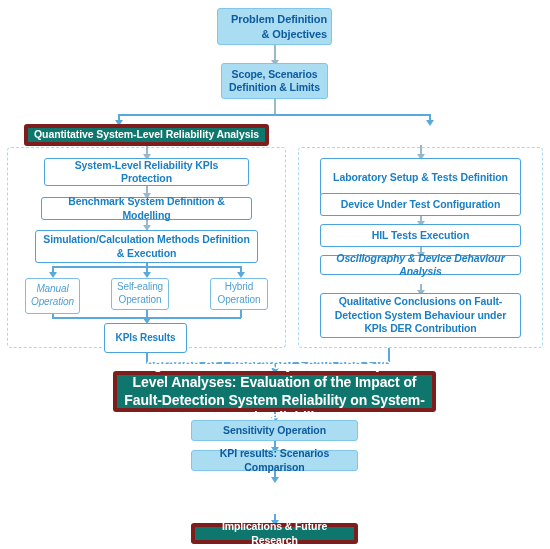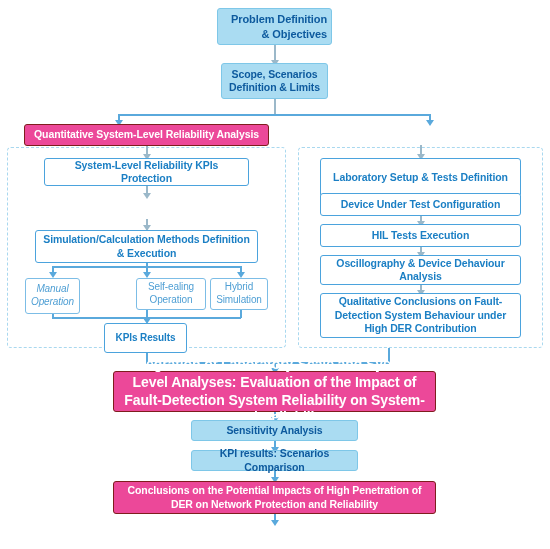--- a/index.html
+++ b/index.html
@@ -25,23 +25,23 @@
     justify-content: center;
     text-align: center;
     border-radius: 3px;
     font-weight: bold;
     line-height: 1.28;
     letter-spacing: -0.1px;
     padding: 2px 4px;
   }
   
   .box.dark {
-    background: #ec4899;
+    background: #0f766e;
     color: #ffffff;
-    border: 1px solid #7f1d1d;
+    border: 4px solid #7f1d1d;
   }
   
   .box.light {
     background: #aadcf2;
     color: #0d5a9e;
     border: 1px solid #7ec7e8;
   }
   
   .box.outline {
     background: #ffffff;
@@ -156,43 +156,44 @@
 
   <div class="box light" style="left:217px; top:8px; width:115px; height:37px; font-size:11px;text-align:right;">Problem Definition &amp; Objectives</div>
 
   <div class="box light" style="left:221px; top:63px; width:107px; height:36px; font-size:10.5px;">Scope, Scenarios Definition &amp; Limits</div>
 
   <div class="box dark" style="left:24px; top:124px; width:245px; height:22px; font-size:10.5px;">Quantitative System-Level Reliability Analysis</div>
 
 
   <div class="box outline" style="left:44px; top:158px; width:205px; height:28px; font-size:10.5px;">System-Level Reliability KPIs Protection</div>
 
+  <div class="box outline" style="left:41px; top:197px; width:211px; height:23px; font-size:10.5px;">Benchmark System Definition &amp; Modelling</div>
 
   <div class="box outline" style="left:35px; top:230px; width:223px; height:33px; font-size:10.5px;">Simulation/Calculation Methods Definition &amp; Execution</div>
 
   <div class="box outline-thin" style="left:25px; top:278px; width:55px; height:36px; font-size:10px;font-style:italic;">Manual Operation</div>
 
-  <div class="box outline-thin" style="left:111px; top:278px; width:70px; height:32px; font-size:10px;margin-left:25px;">Self-ealing Operation</div>
+  <div class="box outline-thin" style="left:111px; top:278px; width:58px; height:32px; font-size:10px;">Self-ealing Operation</div>
 
-  <div class="box outline-thin" style="left:210px; top:278px; width:58px; height:32px; font-size:10px;">Hybrid Simulation</div>
+  <div class="box outline-thin" style="left:210px; top:278px; width:58px; height:32px; font-size:10px;">Hybrid Operation</div>
 
   <div class="box outline" style="left:104px; top:323px; width:83px; height:30px; font-size:10px;">KPIs Results</div>
 
   <div class="box outline" style="left:320px; top:158px; width:201px; height:39px; font-size:10.5px;">Laboratory Setup &amp; Tests Definition</div>
 
   <div class="box outline" style="left:320px; top:193px; width:201px; height:23px; font-size:10.5px;">Device Under Test Configuration</div>
 
   <div class="box outline" style="left:320px; top:224px; width:201px; height:23px; font-size:10.5px;">HIL Tests Execution</div>
 
-  <div class="box outline" style="left:320px; top:255px; width:201px; height:30px; font-size:10.5px;">Oscillography &amp; Device Dehaviour Analysis</div>
+  <div class="box outline" style="left:320px; top:255px; width:201px; height:20px; font-size:10.5px;font-style:italic;">Oscillography &amp; Device Dehaviour Analysis</div>
 
-  <div class="box outline" style="left:320px; top:293px; width:201px; height:45px; font-size:10.5px;">Qualitative Conclusions on Fault-Detection System Behaviour under High DER Contribution</div>
+  <div class="box outline" style="left:320px; top:293px; width:201px; height:45px; font-size:10.5px;">Qualitative Conclusions on Fault-Detection System Behaviour under KPIs DER Contribution</div>
 
   <div class="box dark" style="left:113px; top:371px; width:323px; height:41px; font-size:14px;">Integration of Laboratory-Scale and System-Level Analyses: Evaluation of the Impact of Fault-Detection System Reliability on System-Level Reliability</div>
 
-  <div class="box light" style="left:191px; top:420px; width:167px; height:21px; font-size:10.5px;">Sensitivity Analysis</div>
+  <div class="box light" style="left:191px; top:420px; width:167px; height:21px; font-size:10.5px;">Sensitivity Operation</div>
 
   <div class="box light" style="left:191px; top:450px; width:167px; height:21px; font-size:10.5px;">KPI results: Scenarios Comparison</div>
 
-  <div class="box dark" style="left:113px; top:481px; width:323px; height:33px; font-size:10.5px;">Conclusions on the Potential Impacts of High Penetration of DER on Network Protection and Reliability</div>
 
+  <div class="box dark" style="left:191px; top:523px; width:167px; height:21px; font-size:10.5px;">Implications &amp; Future Research</div>
 
 </div>
 
 </body></html>

